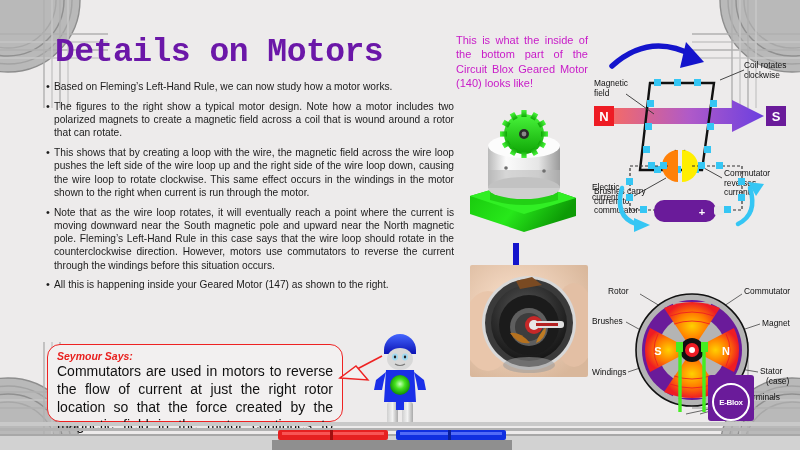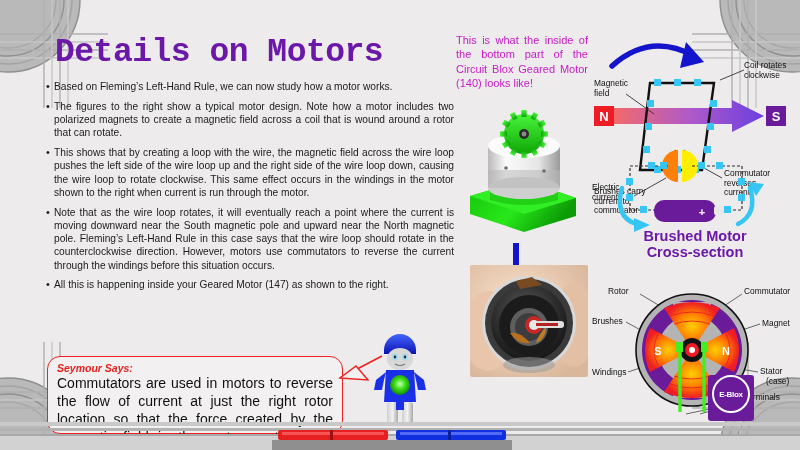--- a/index.html
+++ b/index.html
@@ -32,21 +32,21 @@
     position:absolute;left:46px;top:80px;width:408px;
     font-size:10.2px;color:#1b1b1b;line-height:1.30;
   }
   .bullet{display:flex;margin-bottom:6.5px;text-align:justify;}
   .bullet .dot{width:8px;flex:0 0 8px;font-size:11px;line-height:1.18;}
   .bullet .btxt{flex:1;text-align:justify;}
   .bullet:last-child .btxt{text-align:left;}
 
   
   .callout{
-    position:absolute;left:47px;top:356px;width:296px;height:78px;
+    position:absolute;left:47px;top:344px;width:296px;height:78px;
     border:1.6px solid #ee2222;border-radius:13px;background:#f2f0f0;
     box-sizing:border-box;padding:5px 9px 8px 9px;
   }
   .callout .cname{
     color:#e8201e;font-weight:bold;font-style:italic;font-size:10.5px;
     margin-bottom:1px;
   }
   .callout .ctext{
     color:#101010;font-weight:normal;font-size:14px;line-height:1.28;text-align:justify;
   }
@@ -69,21 +69,21 @@
   
   .diagram-top{position:absolute;left:592px;top:28px;}
   .xsec-title{
     position:absolute;left:600px;top:228px;width:190px;text-align:center;
     color:#6b17a8;font-size:14.5px;font-weight:bold;line-height:1.12;
   }
   .diagram-bottom{position:absolute;left:592px;top:262px;}
   .eblox{
     position:absolute;left:708px;top:375px;width:46px;height:46px;
     background:#6a1b9a;border-radius:3px;
-    display:flex;align-items:flex-start;justify-content:center;
+    display:flex;align-items:flex-end;justify-content:center;
   }
   .eblox .ring{
     width:34px;height:34px;border-radius:50%;border:2.4px solid #fff;
     display:flex;align-items:center;justify-content:center;
     color:#fff;font-size:8px;font-weight:bold;letter-spacing:-0.3px;
   }
   
   .bottom-bar{position:absolute;left:0;bottom:0;width:800px;height:36px;}
   svg{display:block;}
   .lbl{font-family:"Liberation Sans",sans-serif;}
@@ -435,24 +435,20 @@
       </g>
       <path d="M42 70 L58 77 L42 84 Z" fill="#35c6f4"></path>
       <path d="M164 48 L156 34 L172 36 Z" fill="#35c6f4"></path>
 
       <text class="lbl" x="0" y="42" font-size="8.4" fill="#111">
         <tspan x="0" dy="0">Electric</tspan><tspan x="0" dy="9.5">current</tspan>
       </text>
     </svg>
   </div>
 
-  <div class="xsec-title">
-    <div>Brushed Motor</div>
-    <div>Cross-section</div>
-  </div>
 
   <div class="diagram-bottom">
     <svg width="200" height="170" viewBox="0 0 200 170">
       <defs>
         <radialGradient id="windG" cx="50%" cy="50%" r="50%">
           <stop offset="0%" stop-color="#ffd000"></stop>
           <stop offset="55%" stop-color="#ff7a00"></stop>
           <stop offset="100%" stop-color="#ee1c24"></stop>
         </radialGradient>
       </defs>

